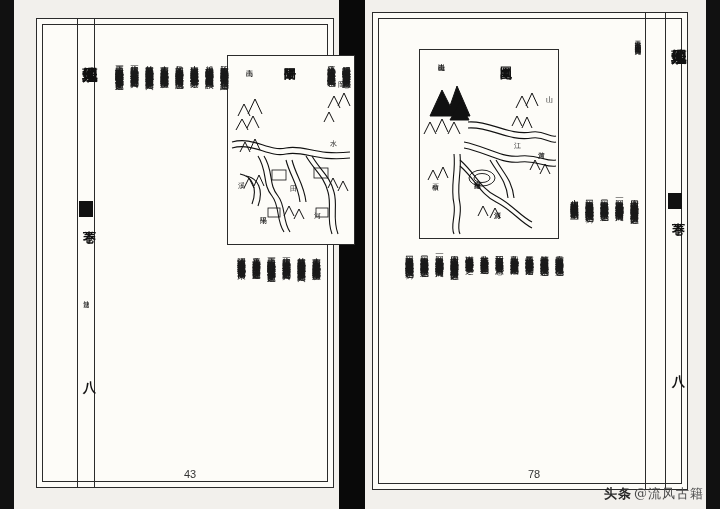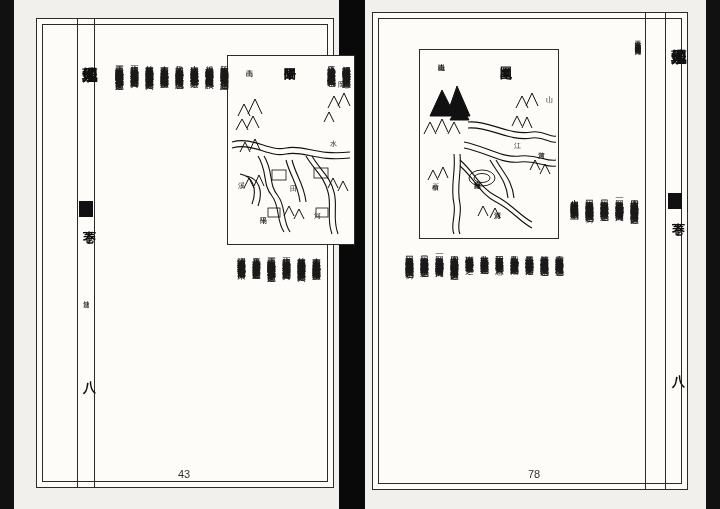--- a/index.html
+++ b/index.html
@@ -208,21 +208,21 @@
     <div class="vtext t85" style="left:178px; top:40px; height:426px; width:14px;">故曰山高水深龍氣聚而結作大地若夫平陽則以微高一寸為山微低一寸為水此古人之定論也</div>
     <div class="vtext t85" style="left:163px; top:40px; height:426px; width:14px;">起祖山處高大雄峻而枝腳橈棹分布四面八方所到之處皆有結作然須辨其真假以免誤用</div>
     <div class="vtext t85" style="left:148px; top:40px; height:426px; width:14px;">山東諸水皆東流入海山西諸水皆西南流入河此天下水勢之大槪也學者宜細察之</div>
     <div class="vtext t85" style="left:133px; top:40px; height:426px; width:14px;">又如江南之地平衍多水其龍多從水中行故謂之水龍水龍之法與山龍不同不可一概而論也</div>
     <div class="vtext t85" style="left:118px; top:40px; height:426px; width:14px;">安人古墓而得山龍之真氣者十之三得平洋之氣者十之七蓋平洋之地人煙輻輳田土膏腴</div>
     <div class="vtext t85" style="left:103px; top:40px; height:426px; width:14px;">故其地氣厚而發福久遠凡平陽之地但以水為龍水之來去即龍之起伏也水聚處即龍之結穴處</div>
     <div class="vtext t85" style="left:88px; top:40px; height:426px; width:14px;">也故曰平地一突值千金亦以其有起伏之形也若平洋無突則當以水之彎環抱處為真</div>
     <div class="vtext t85" style="left:73px; top:40px; height:426px; width:14px;">中原平壤之地一望無際而龍脈隱隱隆隆若有若無者此乃平洋真龍也觀其水之所交即知龍之所止</div>
   </div>
 
-  <div class="pagenum" style="left:178px; top:468px;">43</div>
+  <div class="pagenum" style="left:184px; top:468px;">43</div>
 
   <div class="leaf right">
     <div class="leaf-inner"></div>
 
     <div class="colrule" style="left:272px;"></div>
     <div class="colrule" style="left:292px;"></div>
 
     <div class="title-strip t15" style="left:296px; top:24px; height:150px;">地理人子須知</div>
     <div class="fishtail" style="left:295px; top:180px; width:14px; height:16px;"></div>
     <div class="title-strip t13" style="left:296px; top:200px; height:60px;">卷下</div>
@@ -287,14 +287,17 @@
     <div class="vtext t85" style="left:102px; top:236px; height:230px; width:14px;">北龍之氣雄而厚南龍之氣秀而清中龍之氣中和此三龍之分別也</div>
     <div class="vtext t85" style="left:87px; top:236px; height:230px; width:14px;">崑崙在西域去中國萬餘里其高不可量其上有五色雲氣常覆之</div>
     <div class="vtext t85" style="left:72px; top:236px; height:230px; width:14px;">十四回河之法也論中國之地脈皆起于崑崙崑崙為天下山之祖發脈而東南行者為中國之三大幹龍</div>
     <div class="vtext t85" style="left:57px; top:236px; height:230px; width:14px;">一曰北幹龍自崑崙東北行入于沙漠之地又東南行過陰山賀蘭山歷燕雲而入于海</div>
     <div class="vtext t85" style="left:42px; top:236px; height:230px; width:14px;">二曰中幹龍自崑崙東行入于隴蜀之地過秦嶺歷嵩山而東至于海此中國之中脈也</div>
     <div class="vtext t85" style="left:27px; top:236px; height:230px; width:14px;">三曰南幹龍自崑崙東南行入于滇黔之地歷五嶺而東北至于閩浙入海此南龍之大勢也</div>
   </div>
 
   <div class="pagenum" style="left:528px; top:468px;">78</div>
 
+  <div class="watermark">
+    <span class="wm-logo">头条</span><span>@流风古籍</span>
+  </div>
 
 </div>
 
 </body></html>

